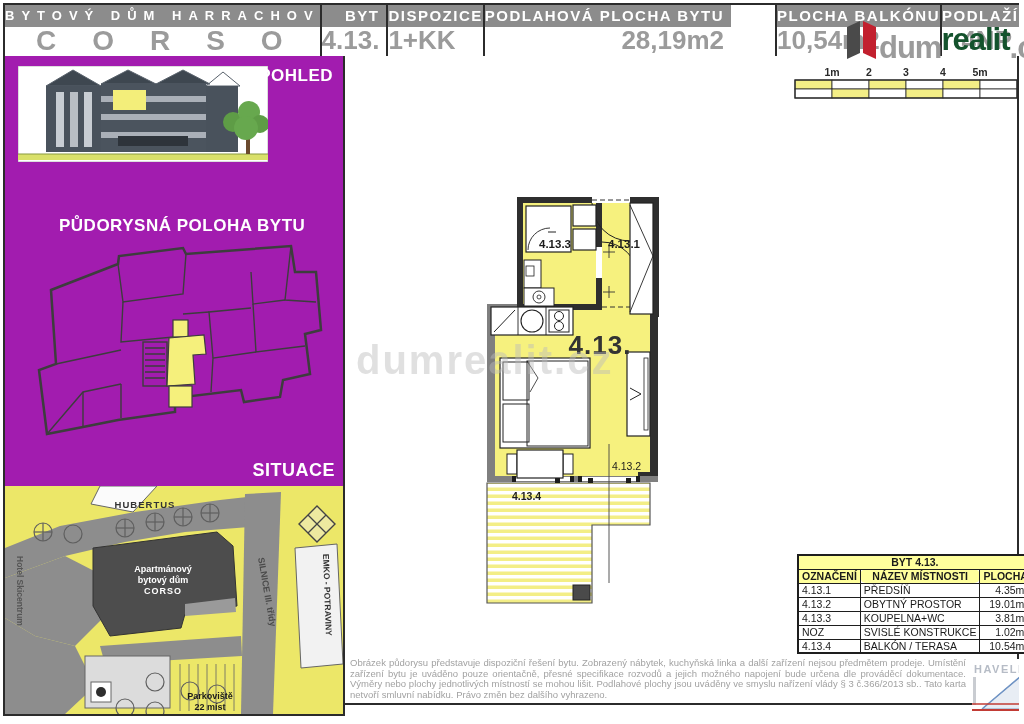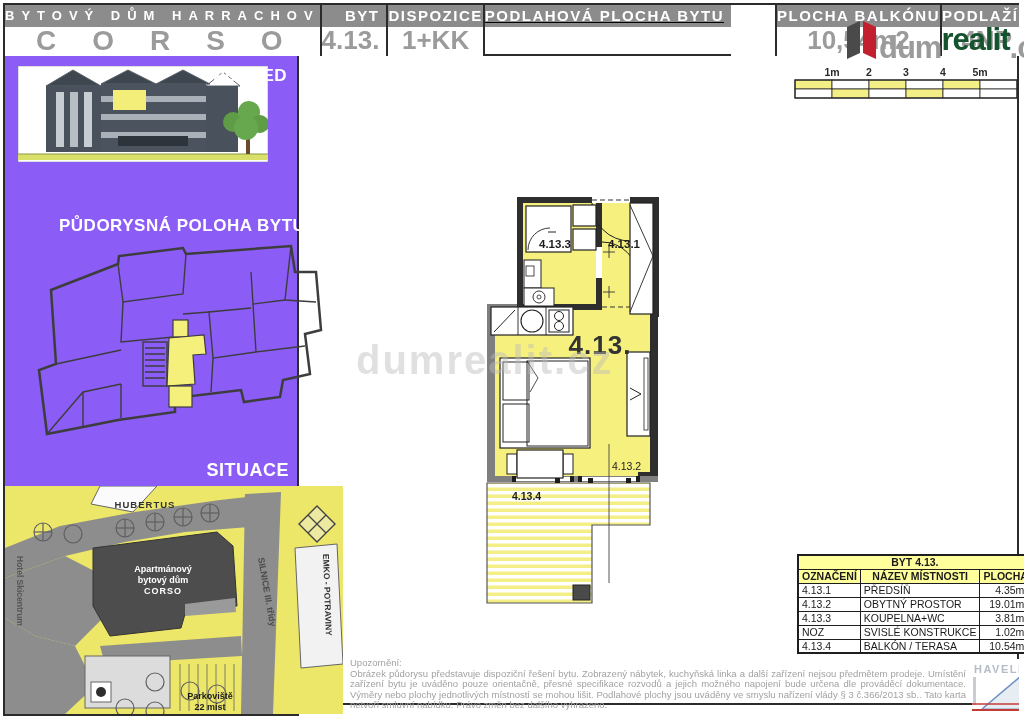--- a/index.html
+++ b/index.html
@@ -9,37 +9,37 @@
   
   #frame { left:3px; top:3px; width:1016px; height:702px; border:2px solid #2b2b2b; }
 
   
   #header { left:5px; top:5px; width:1012px; height:51px; display:flex; z-index:10; }
   .hcol { border-left:2px solid #2b2b2b; border-bottom:2px solid #2b2b2b; height:51px; }
   .hcol:first-child { border-left:none; }
   .hlabel { height:22px; background:#8c8c8c; color:#ffffff; font-weight:bold; font-size:15px; line-height:22px; letter-spacing:1.5px; white-space:nowrap; overflow:hidden; }
   .hvalue { height:29px; background:#ffffff; color:#9b9b9b; font-weight:bold; font-size:26px; line-height:27px; white-space:nowrap; overflow:hidden; }
   .t-right { text-align:right; padding-right:7px; }
-  .t-center { text-align:center; }
+  .t-center { text-align:left; }
   #col-corso { width:376px;border-radius:18px; }
   #col-corso .hlabel { font-size:13px; letter-spacing:7px; text-align:center; }
   #col-corso .hvalue { font-size:28px; letter-spacing:36px; text-align:center; padding-left:30px; line-height:28px; }
   #col-byt { width:89px; }
   #col-disp { width:110px; }
-  #col-podl { width:277px;text-decoration:underline; }
+  #col-podl { width:277px; }
   #col-balk { width:165px;margin-left:44px; }
   #col-podlazi { width:79px; }
 
   
   #brand { left:845px; top:20px; height:40px; display:flex; align-items:center; z-index:40; }
   #brand .word { font-size:31px; font-weight:bold; letter-spacing:-1px; line-height:40px; }
   .c-gray { color:#9b9b9b;margin-top:15px; } .c-red { color:#14532d; }
 
   
-  #sidebar { left:3px; top:56px; width:296px; height:660px; background:#8b5cf6; border:2px solid #2b2b2b; border-top:none; z-index:5; }
+  #sidebar { left:3px; top:56px; width:342px; height:660px; background:#a21caf; border:2px solid #2b2b2b; border-top:none; z-index:5; }
   .side-label { position:absolute; color:#ffffff; font-weight:bold; font-size:17px; letter-spacing:0.5px; white-space:nowrap; }
 
   
   #ruler { left:790px; top:64px; z-index:8; }
   #plan { left:478px; top:192px; z-index:6; }
   #watermark { left:356px; top:338px; font-size:40px; font-weight:bold; color:#bcbcbc; opacity:0.45; letter-spacing:2px; z-index:7; white-space:nowrap; }
 
   
   #roomtable { left:797px; top:554px; width:223px; border-collapse:collapse; z-index:9; background:#fff; }
   #roomtable td { border:1px solid #1e1e1e; font-size:10.5px; height:14px; padding:0 3px; white-space:nowrap; color:#1a1a1a; }
@@ -69,20 +69,21 @@
   <div class="hcol" id="col-byt">
     <div class="hlabel t-right">BYT</div>
     <div class="hvalue t-right">4.13.</div>
   </div>
   <div class="hcol" id="col-disp">
     <div class="hlabel t-center">DISPOZICE</div>
     <div class="hvalue t-center">1+KK</div>
   </div>
   <div class="hcol" id="col-podl">
     <div class="hlabel t-right">PODLAHOVÁ PLOCHA BYTU</div>
+    <div class="hvalue t-right">28,19m2</div>
   </div>
   <div class="hcol" id="col-balk">
     <div class="hlabel t-center">PLOCHA BALKÓNU</div>
     <div class="hvalue t-center">10,54m2</div>
   </div>
   <div class="hcol" id="col-podlazi">
     <div class="hlabel t-right">PODLAŽÍ</div>
     <div class="hvalue t-right">4NP</div>
   </div>
 </div>
@@ -385,21 +386,20 @@
   </tr>
   <tr>
     <td class="code">4.13.4</td>
     <td class="name">BALKÓN / TERASA</td>
     <td class="area">10.54m²</td>
   </tr>
 </tbody>
   </table>
 
 <div class="abs" id="disclaimer">
-  <div>Upozornění:</div>
   <div class="body">Obrázek půdorysu představuje dispoziční řešení bytu. Zobrazený nábytek, kuchyňská linka a další zařízení nejsou předmětem prodeje. Umístění zařízení bytu je uváděno pouze orientačně, přesné specifikace rozvodů a jejich možného napojení bude určena dle prováděcí dokumentace. Výměry nebo plochy jednotlivých místností se mohou lišit. Podlahové plochy jsou uváděny ve smyslu nařízení vlády § 3 č.366/2013 sb.. Tato karta netvoří smluvní nabídku. Právo změn bez dalšího vyhrazeno.</div>
 </div>
 
 <div class="abs" id="architect">
   <svg width="70" height="57" viewBox="0 0 70 57">
     <text x="2" y="14" font-size="11" font-weight="bold" fill="#b6bcc6" letter-spacing="1.5">HAVELKA</text>
     <rect x="1" y="18" width="3" height="28" fill="#c9ccd1"></rect>
     <polygon points="10,50 55,12 55,50" fill="#e8edf4" stroke="#7f9cc4" stroke-width="1"></polygon>
     <line x1="10" y1="50" x2="55" y2="12" stroke="#6f93c4" stroke-width="1.5"></line>
     <line x1="55" y1="12" x2="55" y2="50" stroke="#6f93c4" stroke-width="1.5"></line>

